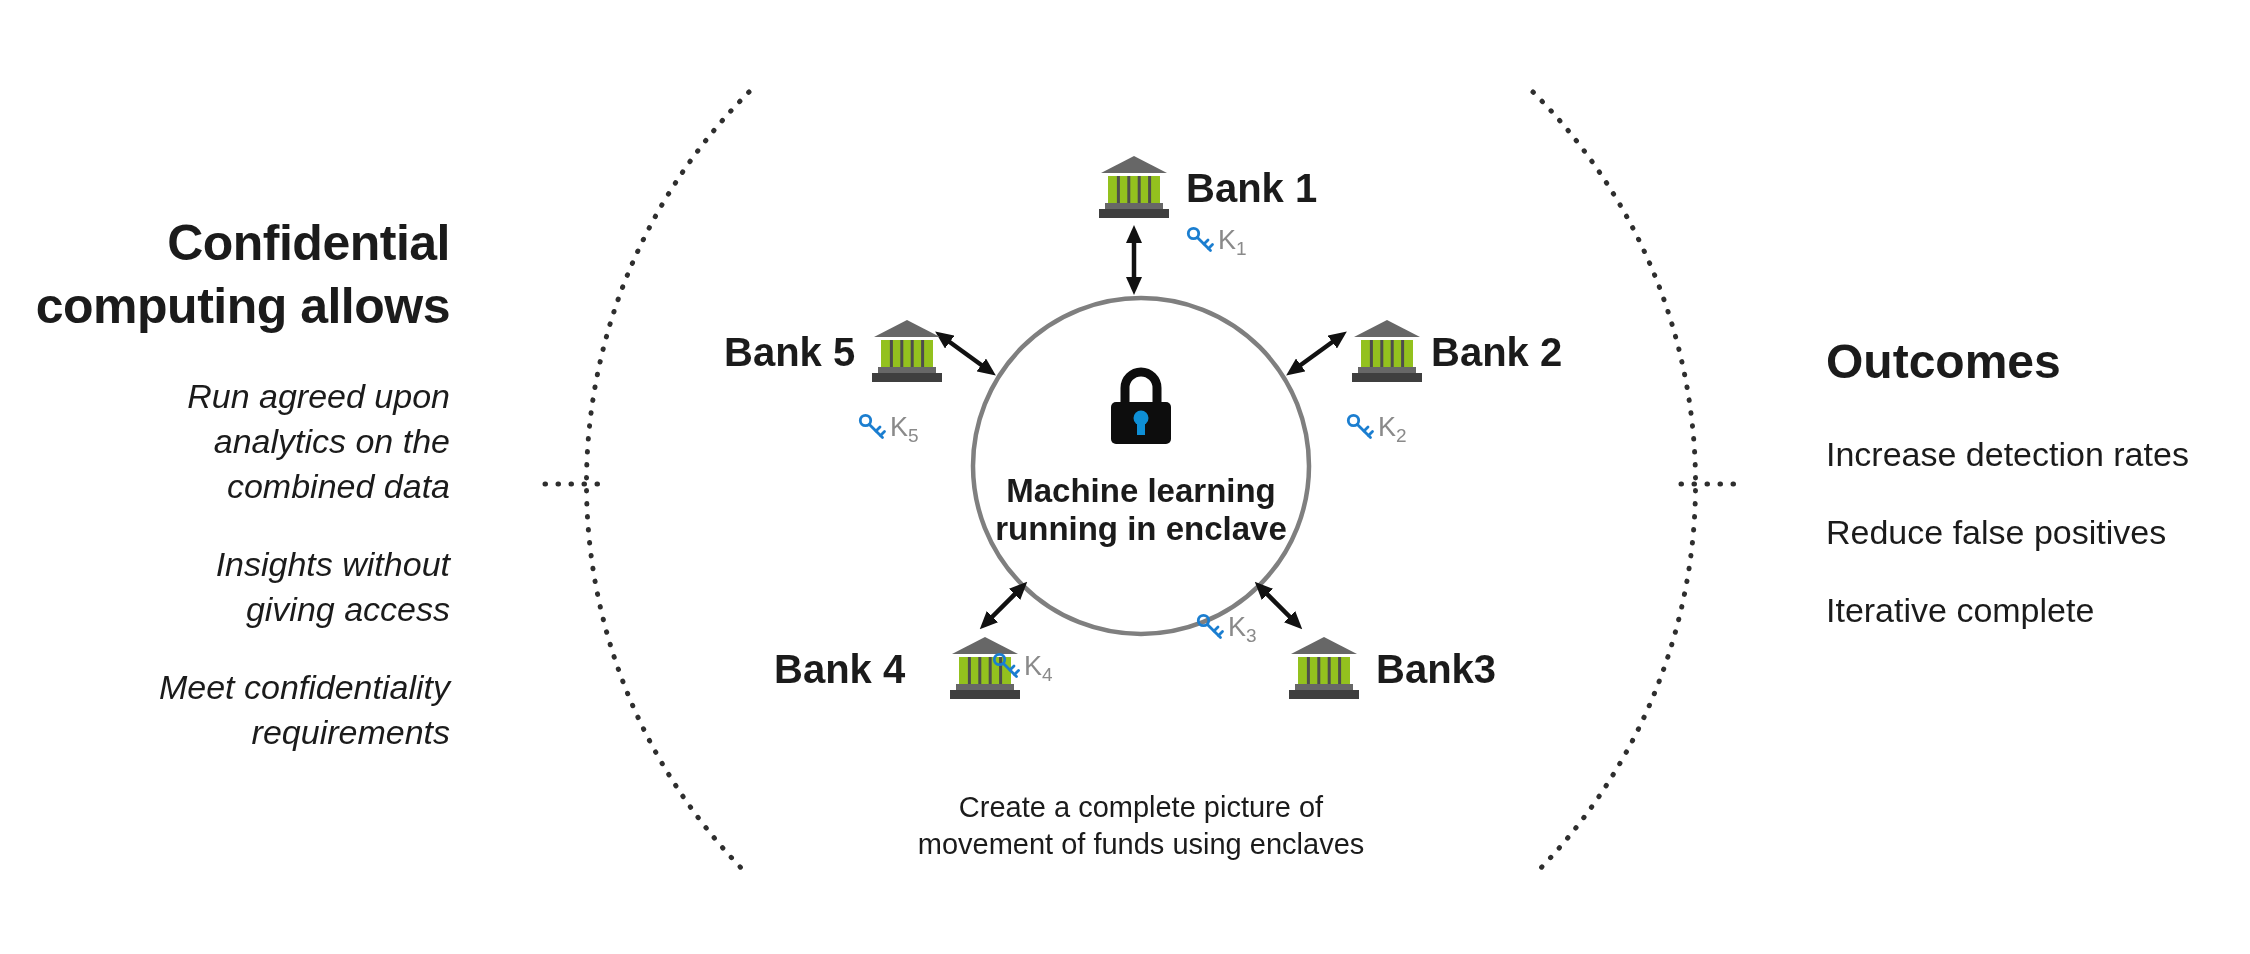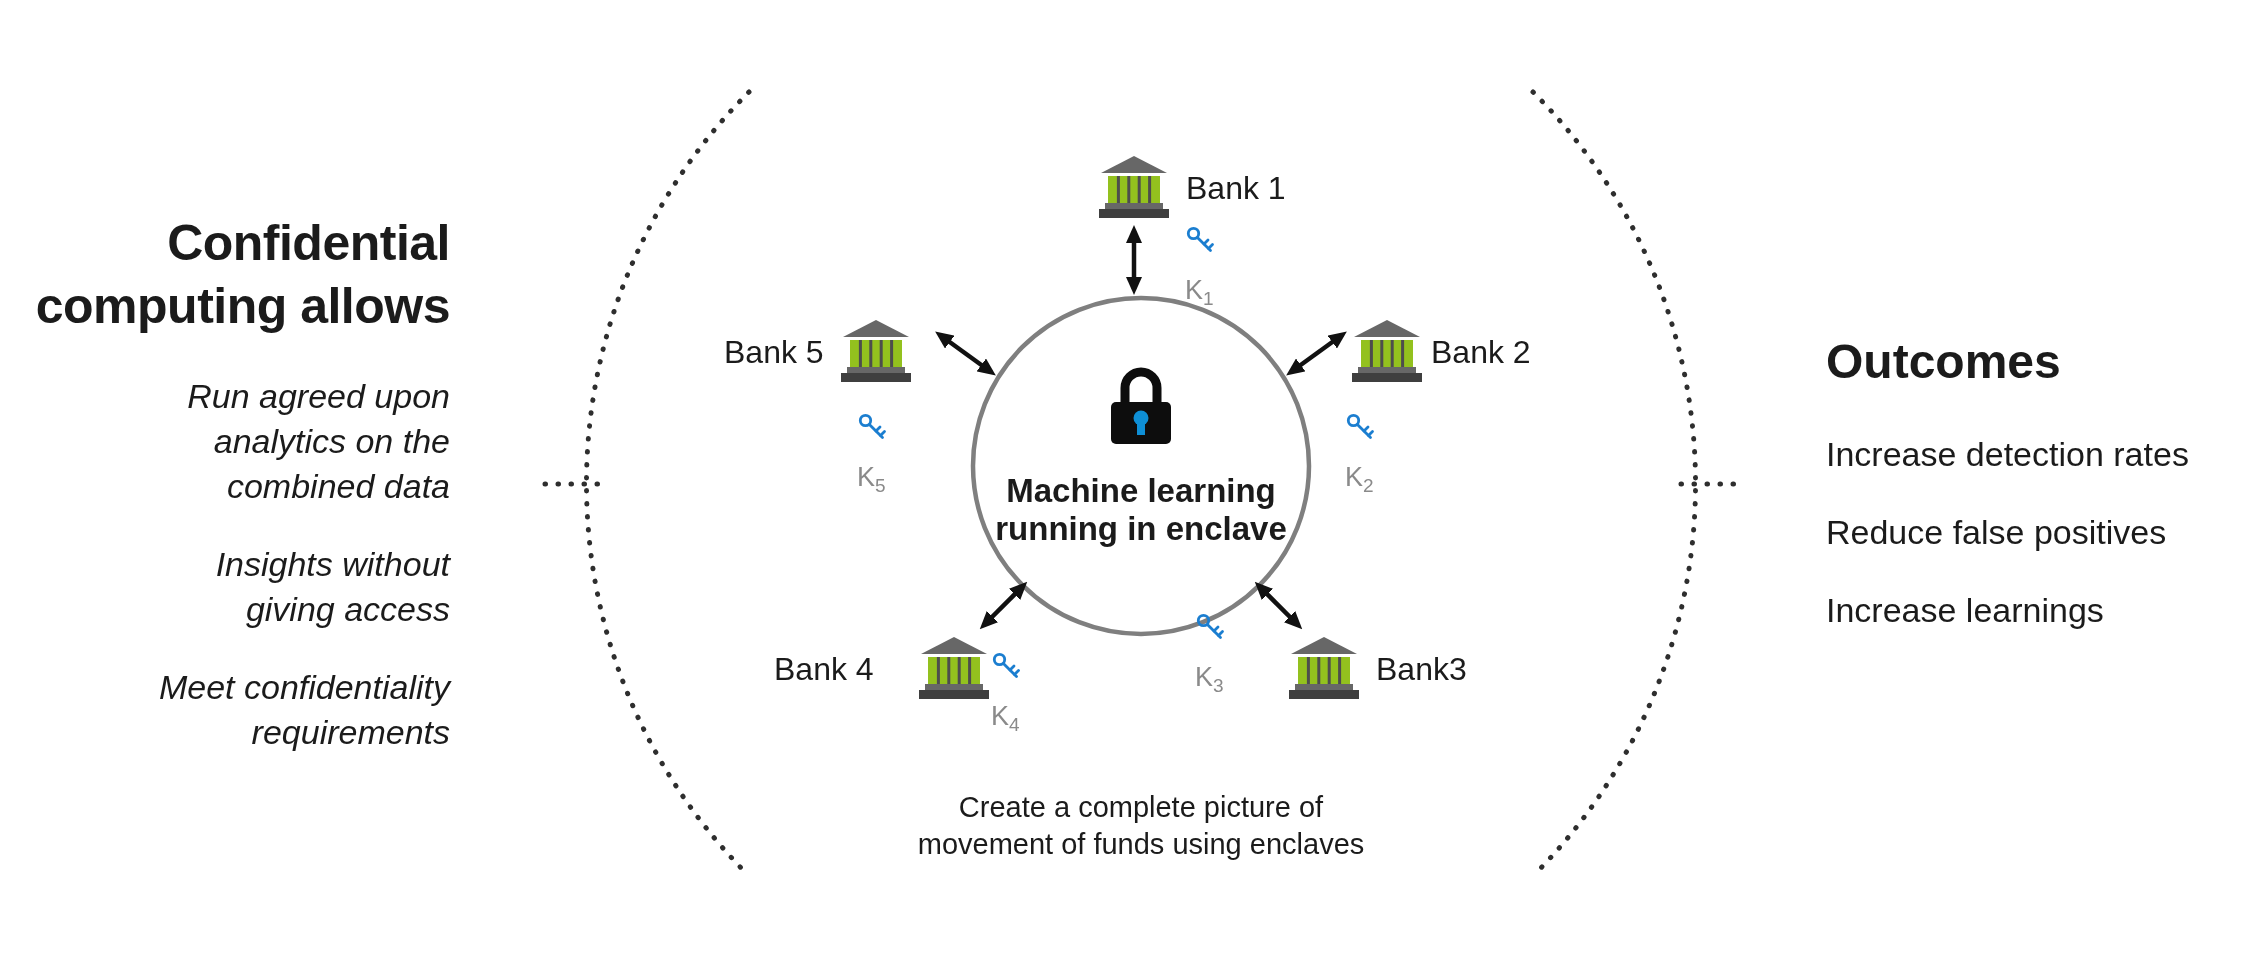--- a/index.html
+++ b/index.html
@@ -36,35 +36,35 @@
   .enclave-text { position:absolute; left:941px; top:472px; width:400px; text-align:center;
     font-size:33px; font-weight:700; line-height:38px; color:var(--text,#161616); }
 
   
   .caption { position:absolute; left:791px; top:789px; width:700px; text-align:center;
     font-size:29px; line-height:37px; color:var(--text,#1c1c1c); }
 
   
   .bank { position:absolute; display:flex; align-items:center; gap:16px; height:64px; }
   .bank-icon { width:72px; height:64px; flex:0 0 auto; }
-  .bank-label { font-size:32px; font-weight:400; color:var(--text,#161616); white-space:nowrap; }
+  .bank-label { font-size:40px; font-weight:700; color:var(--text,#161616); white-space:nowrap; }
   .bank-1 { left:1098px; top:156px; }
   .bank-2 { left:1351px; top:320px;gap:8px; }
   .bank-3 { left:1288px; top:637px; }
   .bank-4 { left:774px;  top:637px;gap:44px; }
   .bank-5 { left:724px;  top:320px; }
 
   .b-roof { fill:var(--bank-gray,#676767); }
   .b-cols { fill:var(--bank-green,#93c11e); }
   .b-sep  { stroke:#4d4d4d; stroke-width:3; fill:none; }
   .b-step { fill:var(--bank-gray,#676767); }
   .b-base { fill:var(--bank-dark,#3f3f3f); }
 
   
-  .key { position:absolute; display:flex; align-items:flex-start; gap:18px; height:34px;flex-direction:column; }
+  .key { position:absolute; display:flex; align-items:flex-start; gap:1px; height:34px; }
   .key-icon { width:32px; height:32px; flex:0 0 auto; }
   .key-stroke { stroke:var(--key-blue,#1b7ed0); fill:none; stroke-width:2.8; stroke-linecap:round; }
   .key-label { font-size:27px; color:var(--muted-gray,#8a8a8a); white-space:nowrap; }
   .key-label sub { font-size:19px; }
   .key-1 { left:1185px; top:225px; }
   .key-2 { left:1345px; top:412px; }
   .key-3 { left:1195px; top:612px; }
   .key-4 { left:991px;  top:651px; }
   .key-5 { left:857px;  top:412px; }
 </style>
@@ -121,21 +121,21 @@
       <div class="left-item">Run agreed upon analytics on the combined data</div>
       <div class="left-item">Insights without giving access</div>
       <div class="left-item">Meet confidentiality requirements</div>
     </div>
   </div>
 
   <div class="right-panel">
     <div class="right-heading">Outcomes</div>
     <div class="right-item">Increase detection rates</div>
     <div class="right-item">Reduce false positives</div>
-    <div class="right-item">Increase learnings</div>
+    <div class="right-item">Iterative complete</div>
   </div>
 
   <svg class="lock" viewBox="0 0 72 84">
     <path class="lock-shackle" d="M20 42 V26 a16 16 0 0 1 32 0 V42"></path>
     <rect class="lock-body" x="6" y="40" width="60" height="42" rx="5"></rect>
     <circle class="lock-keyhole" cx="36" cy="56" r="7.5"></circle>
     <rect class="lock-keyhole" x="32" y="59" width="8" height="14"></rect>
   </svg>
 
   <div class="enclave-text">

